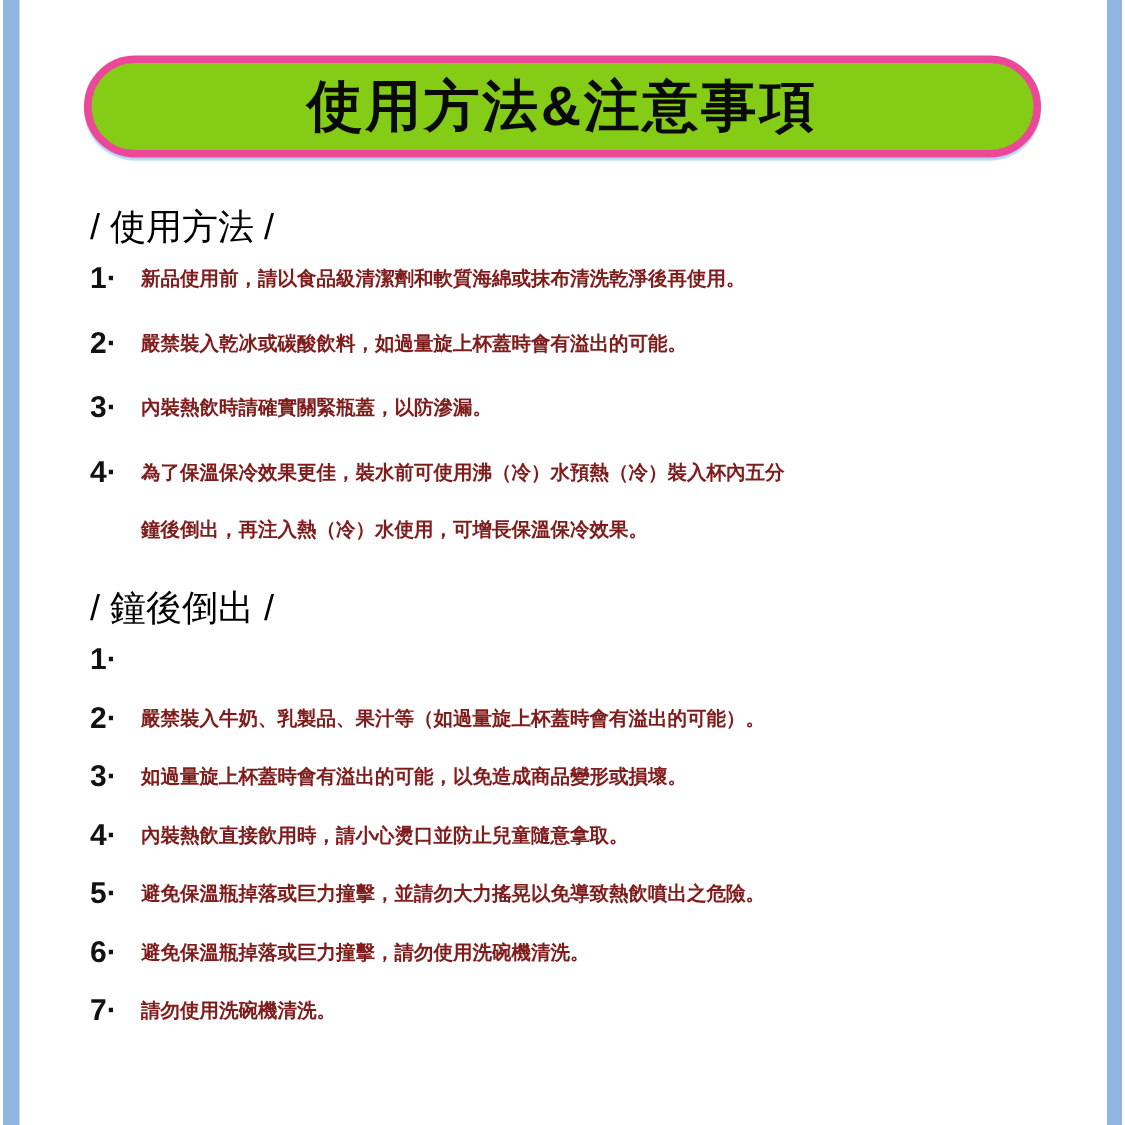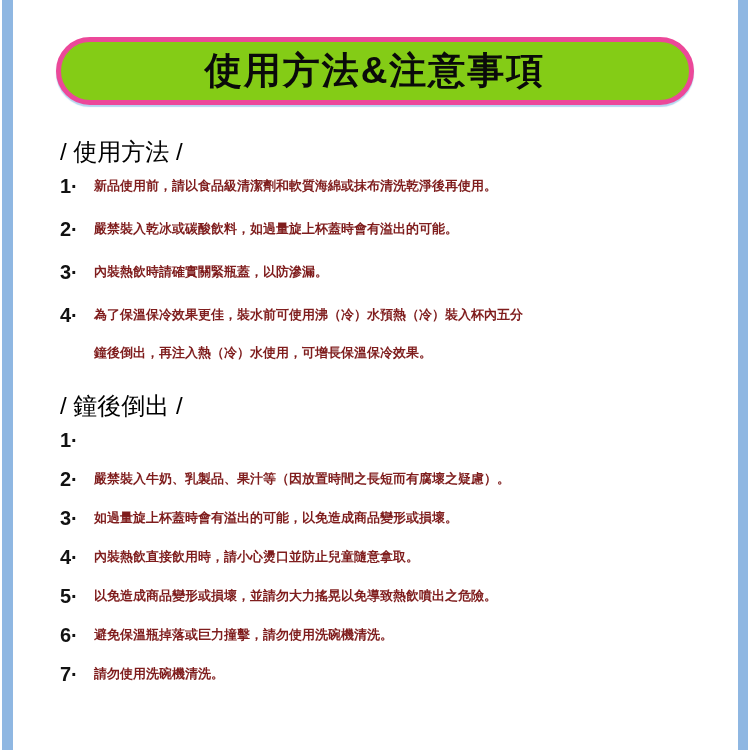--- a/index.html
+++ b/index.html
@@ -93,39 +93,39 @@
   <div class="section-heading second">/ 鐘後倒出 /</div>
   <div class="items sec2">
     <div class="item">
       <span class="num">1·</span>
       <div class="lines">
       </div>
     </div>
     <div class="item">
       <span class="num">2·</span>
       <div class="lines">
-        <div class="line">嚴禁裝入牛奶、乳製品、果汁等（因放置時間之長短而有腐壞之疑慮）。</div>
+        <div class="line">嚴禁裝入牛奶、乳製品、果汁等（如過量旋上杯蓋時會有溢出的可能）。</div>
       </div>
     </div>
     <div class="item">
       <span class="num">3·</span>
       <div class="lines">
         <div class="line">如過量旋上杯蓋時會有溢出的可能，以免造成商品變形或損壞。</div>
       </div>
     </div>
     <div class="item">
       <span class="num">4·</span>
       <div class="lines">
         <div class="line">內裝熱飲直接飲用時，請小心燙口並防止兒童隨意拿取。</div>
       </div>
     </div>
     <div class="item">
       <span class="num">5·</span>
       <div class="lines">
-        <div class="line">以免造成商品變形或損壞，並請勿大力搖晃以免導致熱飲噴出之危險。</div>
+        <div class="line">避免保溫瓶掉落或巨力撞擊，並請勿大力搖晃以免導致熱飲噴出之危險。</div>
       </div>
     </div>
     <div class="item">
       <span class="num">6·</span>
       <div class="lines">
         <div class="line">避免保溫瓶掉落或巨力撞擊，請勿使用洗碗機清洗。</div>
       </div>
     </div>
     <div class="item">
       <span class="num">7·</span>

